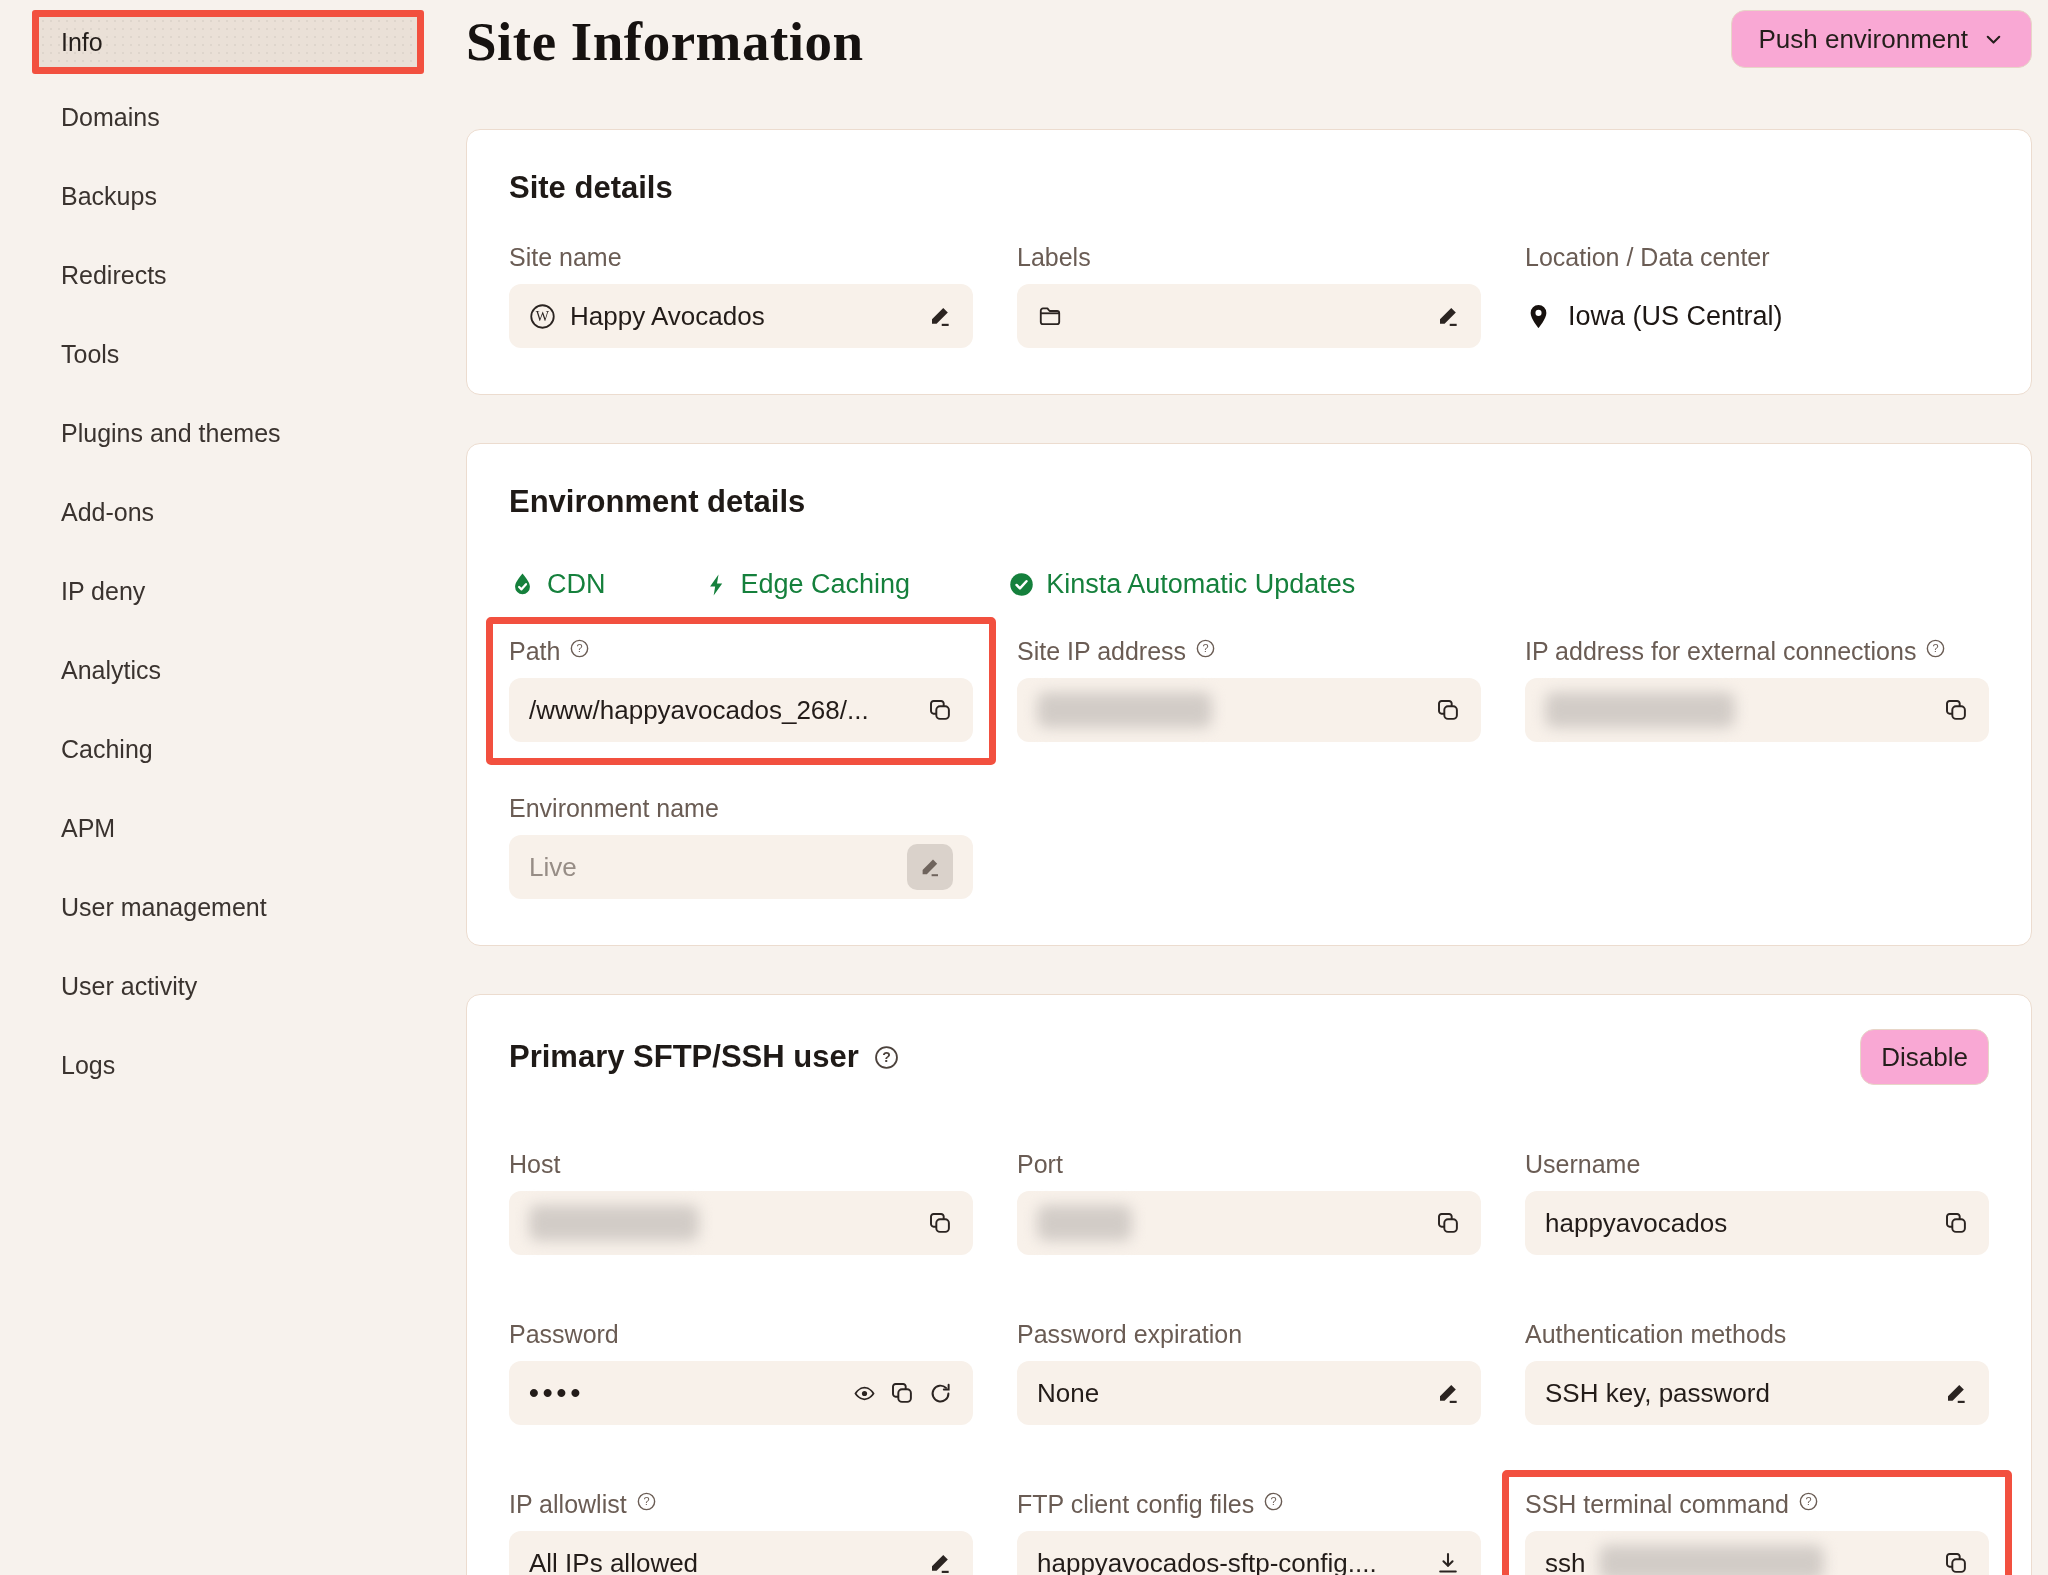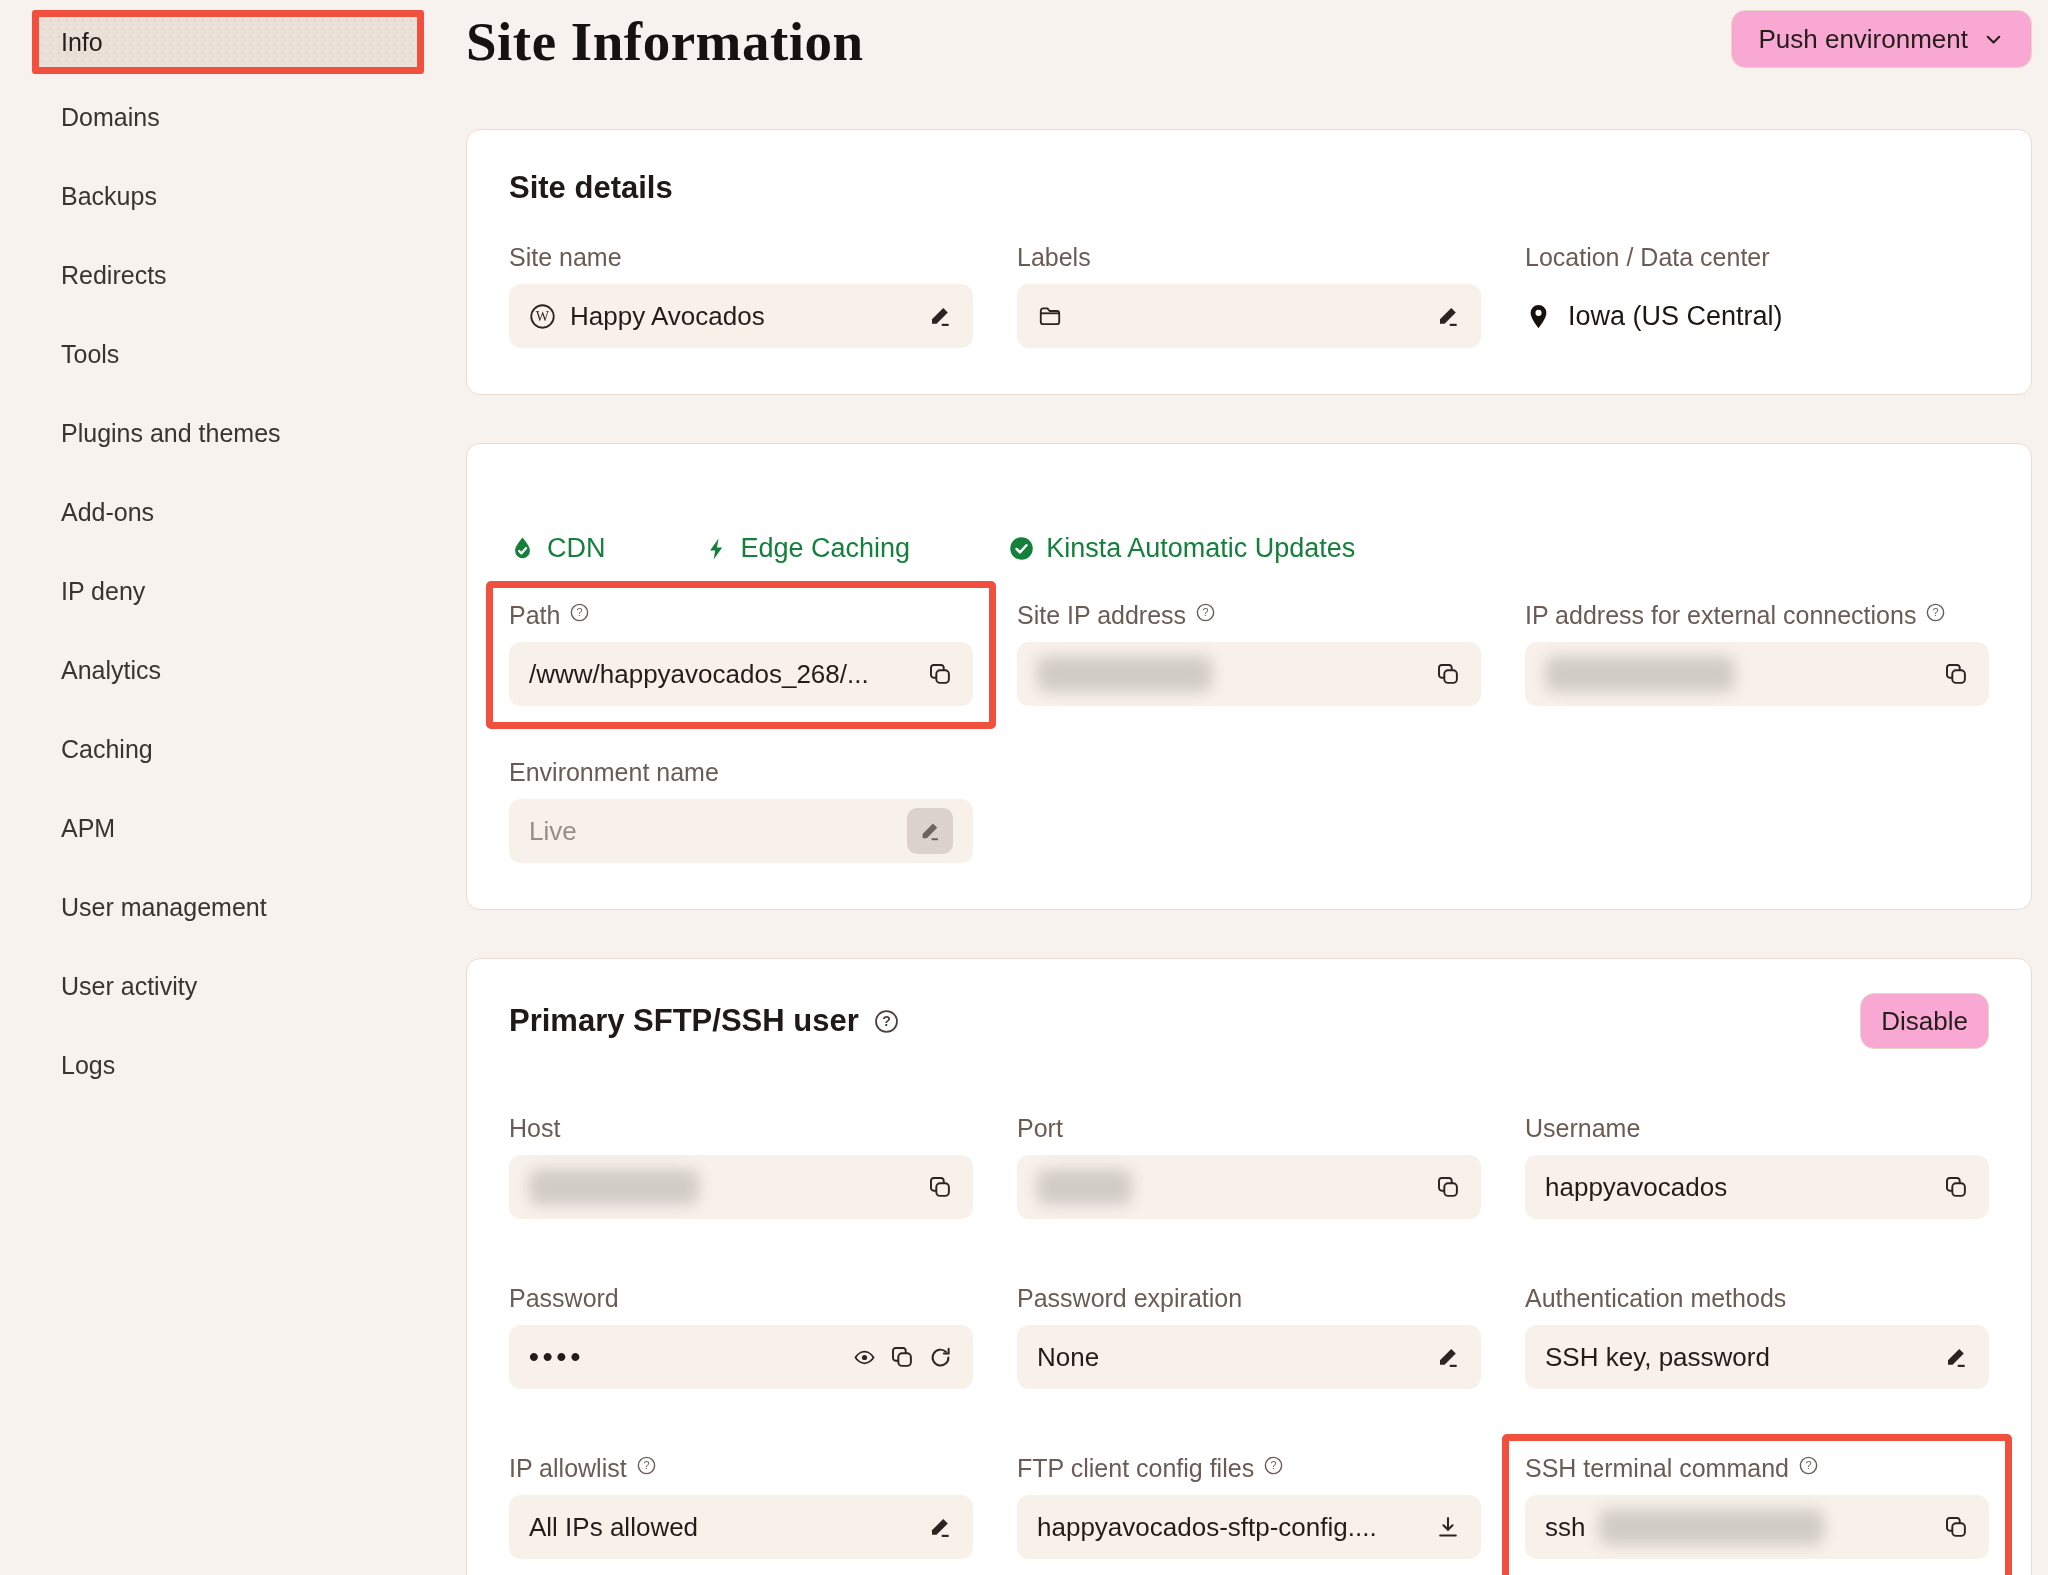--- a/index.html
+++ b/index.html
@@ -143,20 +143,21 @@
                 <circle cx="12" cy="8.8" r="2.7" fill="#fff"></circle>
               </svg>
           </span>
           <span>Iowa (US Central)</span>
         </div>
       </div>
     </div>
   </section>
 
   <section class="card">
+    <h2>Environment details</h2>
 
     <div class="badges">
       <span class="badge">
         <span style="display:inline-flex">
           <svg width="27" height="27" viewBox="0 0 24 24">
               <path d="M12 2.3C8.6 6.7 5.4 10.3 5.4 14.1a6.6 6.6 0 0 0 13.2 0C18.6 10.3 15.4 6.7 12 2.3z" fill="#15803c"></path>
               <path d="M9 14.2l2.1 2.1 4-4.6" stroke="#fff" stroke-width="2" fill="none" stroke-linecap="round" stroke-linejoin="round"></path>
             </svg>
         </span>
         <span>CDN</span>

